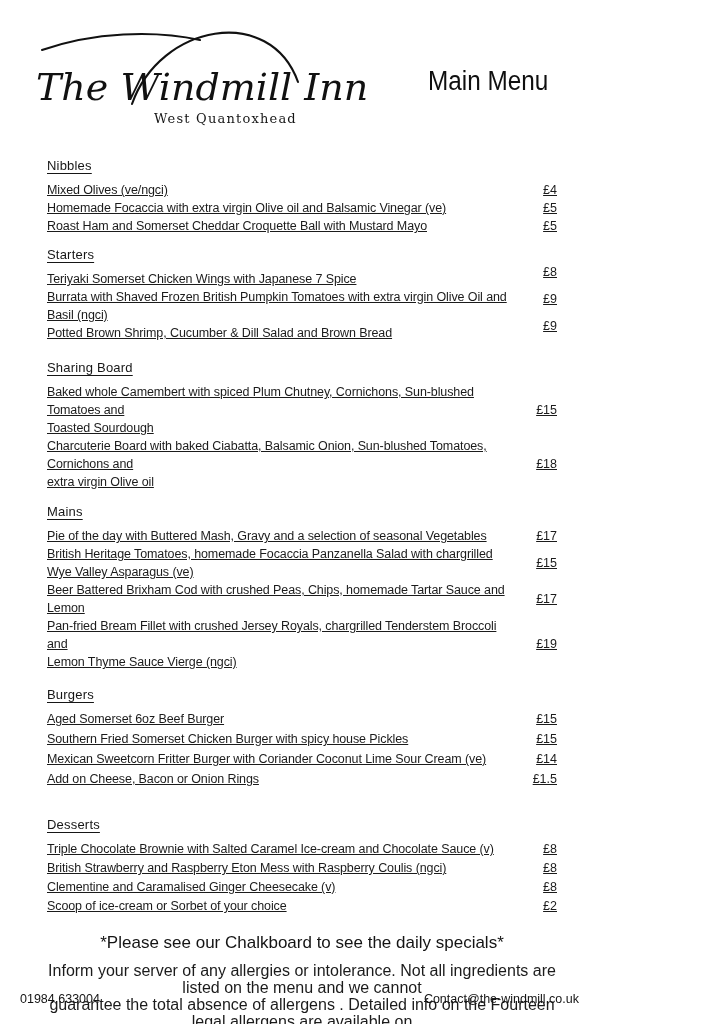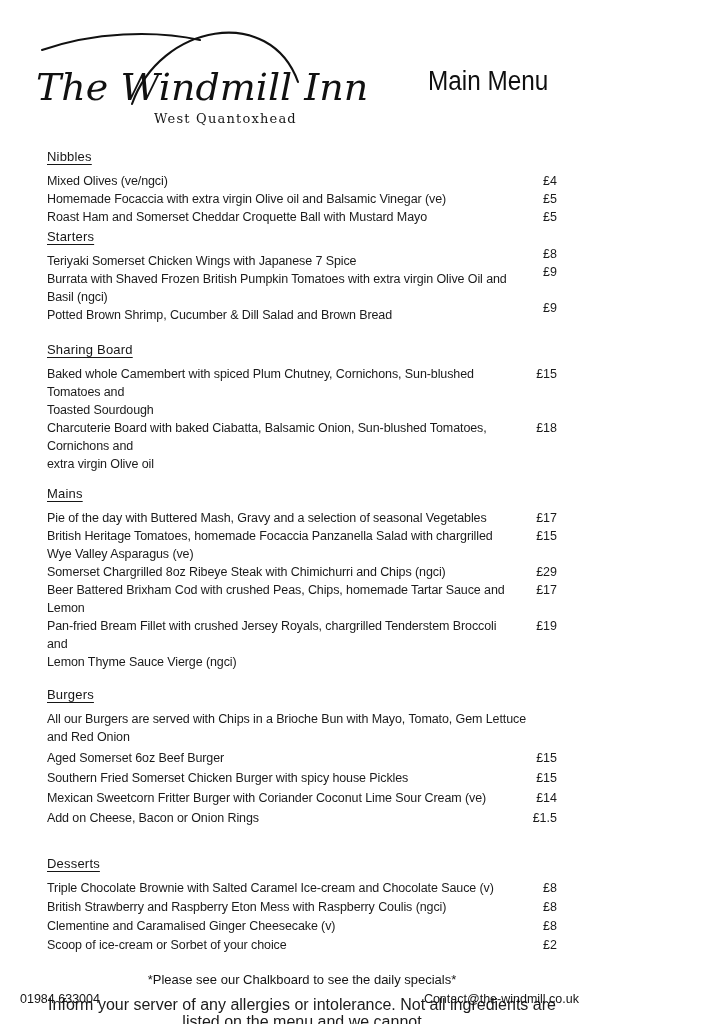--- a/index.html
+++ b/index.html
@@ -23,47 +23,47 @@
   .swash { stroke:#111111; stroke-width:2.1; fill:none; stroke-linecap:round; }
   .main-title {
     position:absolute; left:428px; top:66px;
     font-size:27px; color:#0f0f0f;
     transform:scaleX(.9); transform-origin:0 0; white-space:nowrap;
   }
   .windmill-svg { position:absolute; left:630px; top:22px; }
 
   
   .content { padding:0 36px 0 47px; }
-  .menu-section { margin-top:3px; }
+  .menu-section { margin-top:12px; }
   .sec-starters { }
   .sec-sharing  { margin-top:18px; }
   .sec-mains    { margin-top:13px; }
   .sec-burgers  { margin-top:16px; }
   .sec-desserts { margin-top:29px; }
 
   .sec-title {
     margin:0 0 8px 0; font-size:13px; font-weight:400; color:#161616;
     text-decoration:underline; text-underline-offset:3px; letter-spacing:.2px;
   }
-  .row { display:flex; align-items:flex-start; justify-content:space-between; }
+  .row { display:flex; align-items:center; justify-content:space-between;text-decoration:underline; }
   .item-name {
     flex:1 1 auto; font-size:12.5px; line-height:18px; letter-spacing:-.1px;
     white-space:pre-line; color:#1b1b1b;
   }
   .item-price {
     flex:0 0 auto; min-width:34px; margin-left:10px; text-align:right;
     font-size:12.5px; line-height:18px; color:#1b1b1b; white-space:nowrap;
   }
   .sec-starters .item-price { position:relative; top:-7px; }
   .section-note { font-size:12.5px; line-height:18px; letter-spacing:-.1px; white-space:pre-line; margin-bottom:3px; }
   .sec-burgers .row { margin-top:2px; }
   .sec-desserts .row { margin-top:1px; }
 
   
-  .specials-note { margin-top:18px; text-align:center; font-size:13px; color:#141414; }
+  .specials-note { margin-top:18px; text-align:center; font-size:17px; color:#141414; }
   .allergy-note  { margin-top:9px; text-align:center; font-size:16px; line-height:17px; white-space:pre-line; color:#1b1b1b; }
   .contact-row {
     position:absolute; left:20px; right:14px; bottom:18px;
     display:flex; justify-content:space-between; font-size:12.5px; color:#141414;
   }
 </style>
 </head>
 <body>
 
 <div class="page">
@@ -169,38 +169,32 @@
       <div class="row">
         <div class="item-name">Pie of the day with Buttered Mash, Gravy and a selection of seasonal Vegetables</div>
         <div class="item-price">£17</div>
       </div>
       <div class="row">
         <div class="item-name">British Heritage Tomatoes, homemade Focaccia Panzanella Salad with chargrilled
 Wye Valley Asparagus (ve)</div>
         <div class="item-price">£15</div>
       </div>
       <div class="row">
-        <div class="item-name">Somerset Chargrilled 8oz Ribeye Steak with Chimichurri and Chips (ngci)</div>
-        <div class="item-price">£29</div>
-      </div>
-      <div class="row">
         <div class="item-name">Beer Battered Brixham Cod with crushed Peas, Chips, homemade Tartar Sauce and Lemon</div>
         <div class="item-price">£17</div>
       </div>
       <div class="row">
         <div class="item-name">Pan-fried Bream Fillet with crushed Jersey Royals, chargrilled Tenderstem Broccoli and
 Lemon Thyme Sauce Vierge (ngci)</div>
         <div class="item-price">£19</div>
       </div>
     </div>
 
     <div class="menu-section sec-burgers">
       <h2 class="sec-title">Burgers</h2>
-      <div class="section-note">All our Burgers are served with Chips in a Brioche Bun with Mayo, Tomato, Gem Lettuce
-and Red Onion</div>
       <div class="row">
         <div class="item-name">Aged Somerset 6oz Beef Burger</div>
         <div class="item-price">£15</div>
       </div>
       <div class="row">
         <div class="item-name">Southern Fried Somerset Chicken Burger with spicy house Pickles</div>
         <div class="item-price">£15</div>
       </div>
       <div class="row">
         <div class="item-name">Mexican Sweetcorn Fritter Burger with Coriander Coconut Lime Sour Cream (ve)</div>

